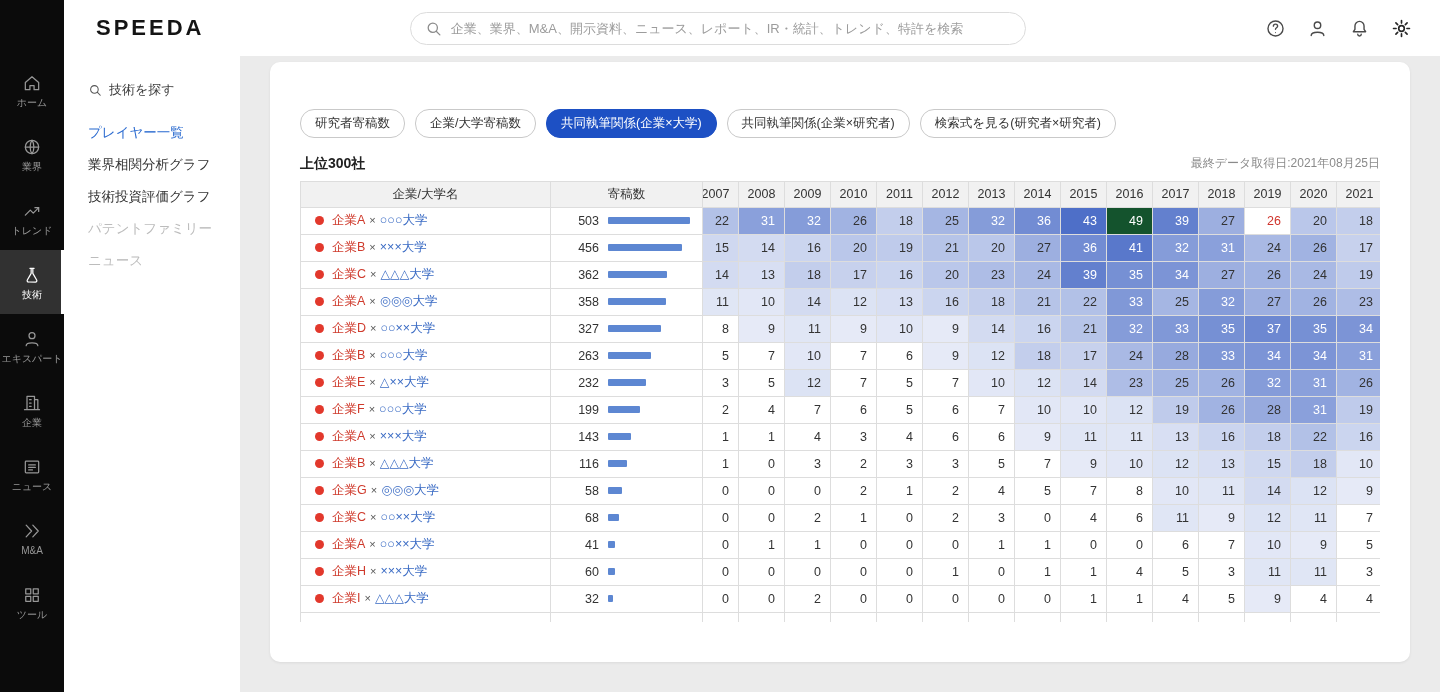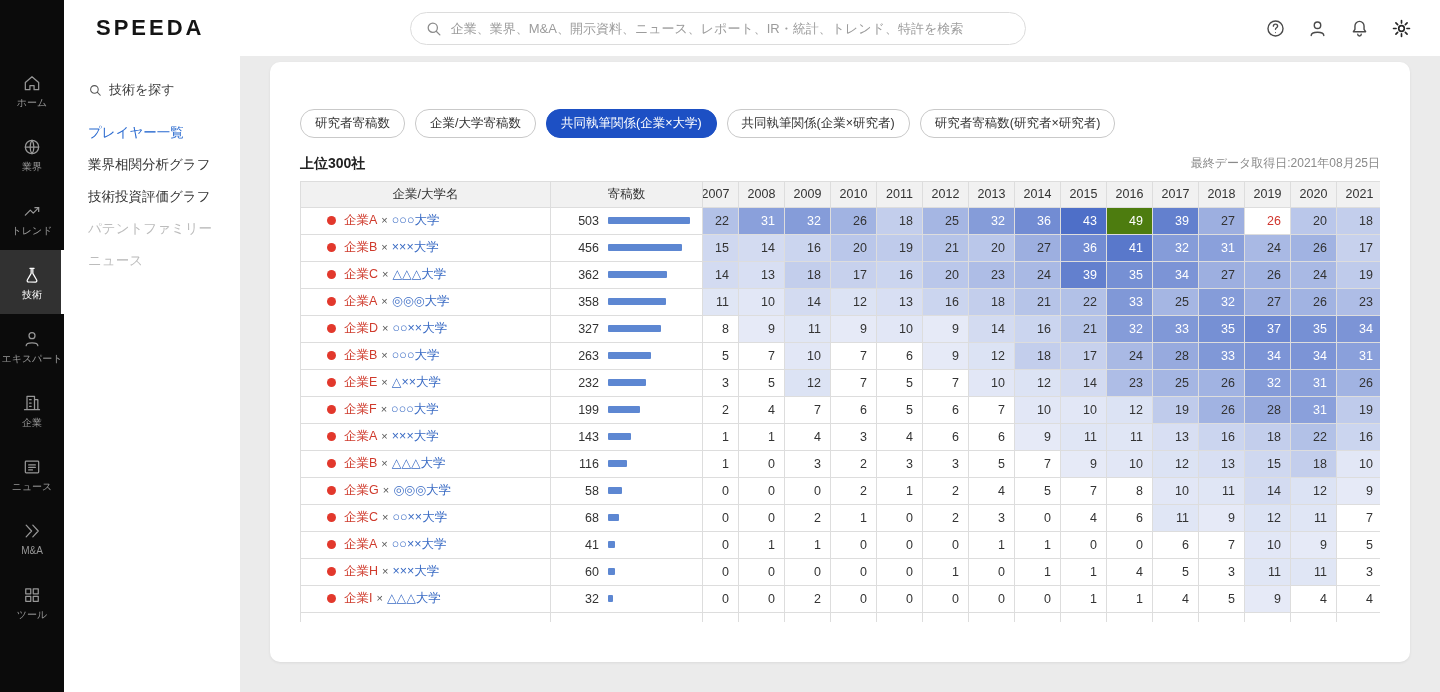--- a/index.html
+++ b/index.html
@@ -63,21 +63,21 @@
   .table-clip{height:441px;overflow:hidden}
   .tbl-row{display:flex}
   table{border-collapse:collapse;table-layout:fixed}
   .t-fixed{width:402px;flex-shrink:0}
   .years-clip{flex:1;overflow:hidden;min-width:0}
   .t-years{width:690px;margin-left:-11px}
   th,td{border:1px solid #ddd;font-weight:normal;overflow:hidden;white-space:nowrap}
   thead th{background:#f1f1f1;font-size:12.5px;color:#333;height:26px;text-align:center}
   tbody tr{height:27px}
   tbody td{font-size:12.5px;color:#333}
-  .name-cell{padding-left:26px}
+  .name-cell{padding-left:14px}
   .dot{display:inline-block;width:9px;height:9px;border-radius:50%;background:#e2382c;margin-right:8px;vertical-align:-1px}
   .company{color:var(--company);cursor:pointer}
   .x-sep{color:#555;margin:0 4px;font-size:11px}
   .partner{color:var(--partner);cursor:pointer}
   .count-cell{padding:0 8px}
   .count-inner{display:flex;align-items:center;gap:9px}
   .count-num{width:40px;text-align:right;color:#333;flex-shrink:0}
   .bar{height:7px;border-radius:1px}
   .year-cell{text-align:right;padding-right:9px}
   .year-cell.wt{color:#fff}
@@ -233,21 +233,21 @@
 
       <main class="main-area">
         <section class="card">
 
 
           <div class="tabs">
               <button class="tab">研究者寄稿数</button>
               <button class="tab">企業/大学寄稿数</button>
               <button class="tab active">共同執筆関係(企業×大学)</button>
               <button class="tab">共同執筆関係(企業×研究者)</button>
-              <button class="tab">研究者寄稿数(研究者×研究者)</button>
+              <button class="tab">検索式を見る(研究者×研究者)</button>
             </div>
 
           <div class="meta">
             <div class="subtitle">上位300社</div>
             <div class="updated">最終データ取得日:2021年08月25日</div>
           </div>
 
           <div class="table-clip">
             <div class="tbl-row">
               <table class="t-fixed">
@@ -428,21 +428,21 @@
                       <tr>
                         <td class="year-cell" style="background: rgba(47, 86, 190, 0.37);">22</td>
                         <td class="year-cell wt" style="background: rgba(47, 86, 190, 0.56);">31</td>
                         <td class="year-cell wt" style="background: rgba(47, 86, 190, 0.59);">32</td>
                         <td class="year-cell" style="background: rgba(47, 86, 190, 0.45);">26</td>
                         <td class="year-cell" style="background: rgba(47, 86, 190, 0.29);">18</td>
                         <td class="year-cell" style="background: rgba(47, 86, 190, 0.43);">25</td>
                         <td class="year-cell wt" style="background: rgba(47, 86, 190, 0.59);">32</td>
                         <td class="year-cell wt" style="background: rgba(47, 86, 190, 0.68);">36</td>
                         <td class="year-cell wt" style="background: rgba(47, 86, 190, 0.85);">43</td>
-                        <td class="year-cell wt" style="background: #4d7c0f;">49</td>
+                        <td class="year-cell wt" style="background: #14532d;">49</td>
                         <td class="year-cell wt" style="background: rgba(47, 86, 190, 0.75);">39</td>
                         <td class="year-cell" style="background: rgba(47, 86, 190, 0.47);">27</td>
                         <td class="year-cell hl">26</td>
                         <td class="year-cell" style="background: rgba(47, 86, 190, 0.33);">20</td>
                         <td class="year-cell" style="background: rgba(47, 86, 190, 0.29);">18</td>
                       </tr>
                       <tr>
                         <td class="year-cell" style="background: rgba(47, 86, 190, 0.23);">15</td>
                         <td class="year-cell" style="background: rgba(47, 86, 190, 0.21);">14</td>
                         <td class="year-cell" style="background: rgba(47, 86, 190, 0.25);">16</td>

